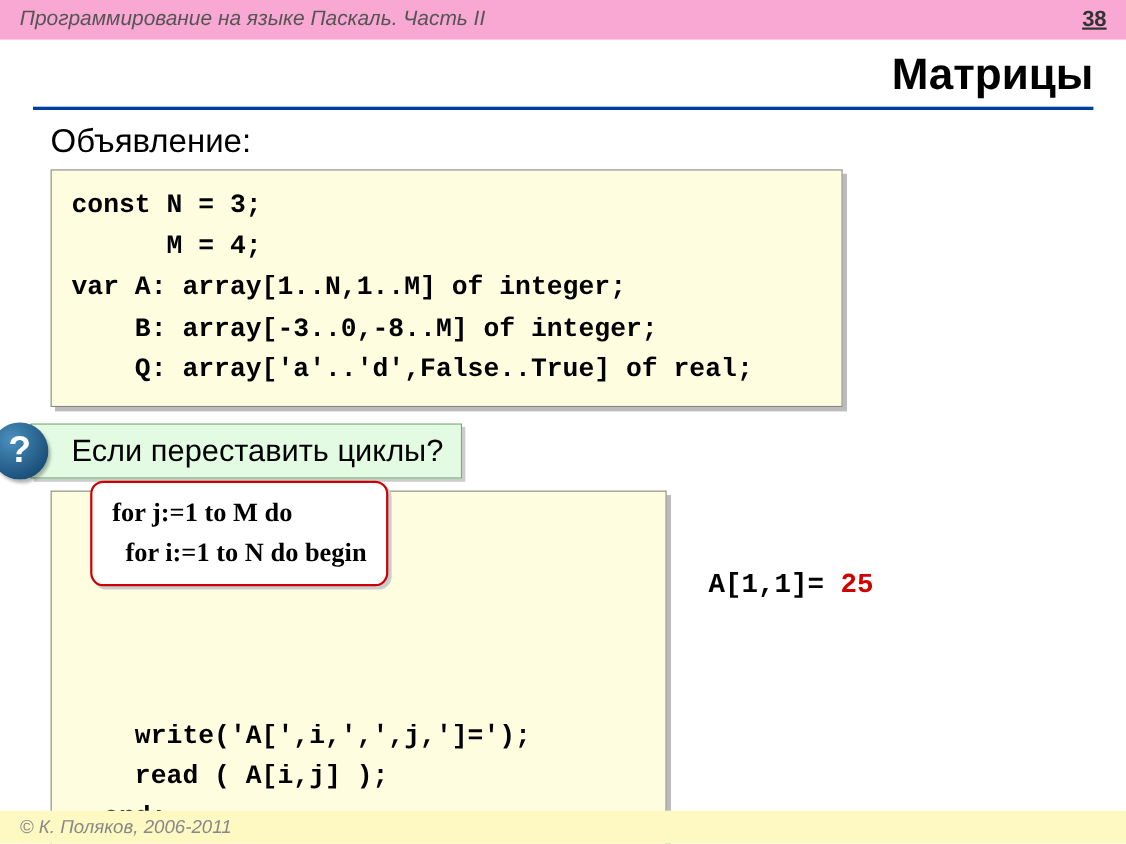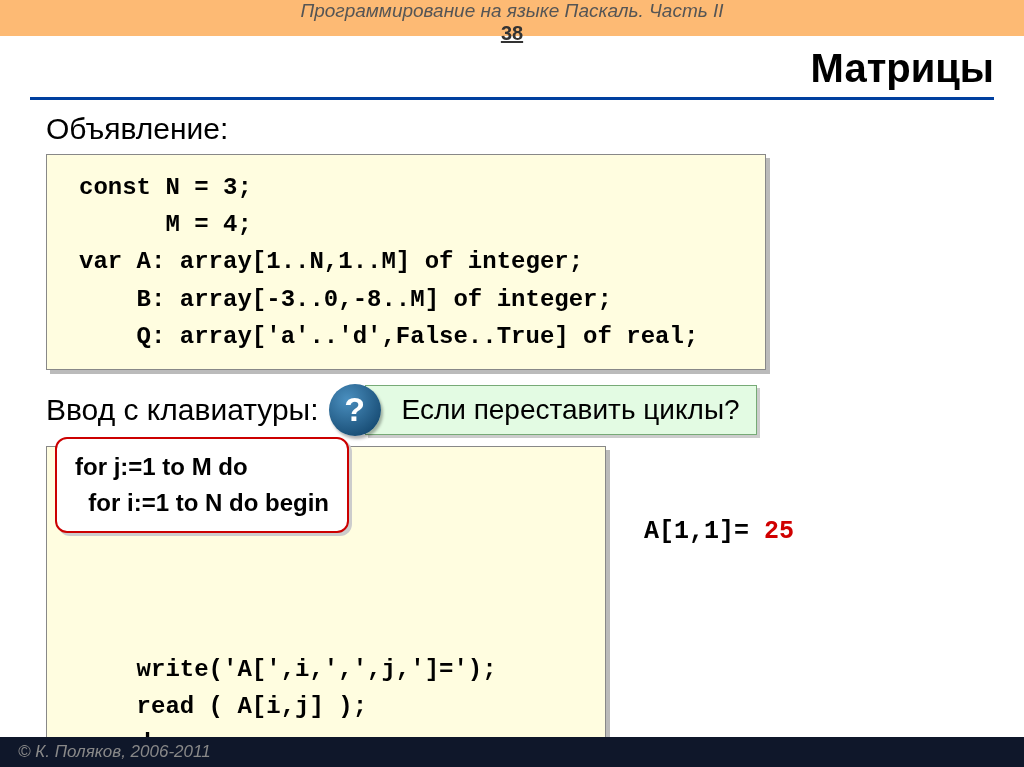--- a/index.html
+++ b/index.html
@@ -5,30 +5,29 @@
   * { margin: 0; padding: 0; box-sizing: border-box; }
   body {
     width: 1024px;
     height: 767px;
     background: #fff;
     font-family: Arial, sans-serif;
     position: relative;
     overflow: hidden;
   }
   .header {
-    background: #fdba74;
+    background: #f9a8d4;
     height: 36px;
     display: flex;
     align-items: center;
     justify-content: space-between;
     padding: 0 18px;
     font-style: italic;
     color: #555;
     font-size: 19px;
-    flex-direction: column;
   }
   .page-number {
     font-weight: bold;
     font-style: normal;
     font-size: 20px;
     color: #333;
     text-decoration: underline;
   }
   .title {
     font-size: 40px;
@@ -45,21 +44,21 @@
   .section-label {
     color: #000000;
     font-size: 30px;
     padding: 4px 0 8px 46px;
   }
   .code-box {
     margin: 0 0 0 46px;
     background: #fffde0;
     border: 1.5px solid #888;
     box-shadow: 4px 4px 0 #bbb;
-    padding: 14px 32px;
+    padding: 14px 18px;
     font-family: "Courier New", monospace;
     font-size: 24px;
     font-weight: bold;
     color: #000;
     line-height: 1.55;
     white-space: pre;
   }
   .code-box.first { width: 720px; }
   .row2 {
     display: flex;
@@ -99,26 +98,26 @@
   }
   .code-box.second {
     width: 560px;
     position: relative;
     padding-top: 18px;
     padding-bottom: 16px;
   }
   .inner-box {
     position: absolute;
     top: -10px;
-    left: 8px;
+    left: 35px;
     background: #fff;
     border: 2px solid #cc0000;
     border-radius: 12px;
     padding: 10px 18px 10px 18px;
-    font-family: Liberation Sans, sans-serif;
+    font-family: Liberation Serif, serif;
     font-size: 24px;
     font-weight: bold;
     white-space: pre;
     line-height: 1.5;
     box-shadow: 3px 3px 0 #ccc;
   }
   .code-spacer { height: 74px; }
   .output {
     margin-left: 38px;
     font-family: "Courier New", monospace;
@@ -140,21 +139,21 @@
     font-weight: bold;
     margin-right: 14px;
   }
   .red { color: #d00000; }
   .footer {
     position: absolute;
     bottom: 0;
     left: 0;
     right: 0;
     height: 30px;
-    background: #0f172a;
+    background: #fef9c3;
     display: flex;
     justify-content: space-between;
     align-items: center;
     padding: 0 18px;
     color: #888;
     font-style: italic;
     font-size: 17px;
   }
 </style>
 </head>
@@ -170,21 +169,20 @@
 
 <div class="section-label">Объявление:</div>
 
 <div class="code-box first">const N = 3;
       M = 4;
 var A: array[1..N,1..M] of integer;
     B: array[-3..0,-8..M] of integer;
     Q: array['a'..'d',False..True] of real;</div>
 
 <div class="row2">
-  <div class="section-label" style="padding-top:0;padding-bottom:0">Ввод с клавиатуры:</div>
   <div class="question-badge">?</div>
   <div class="question-box">Если переставить циклы?</div>
 </div>
 
 <div class="bottom-wrap">
   <div class="code-box second">
     <div class="inner-box">for j:=1 to M do
   for i:=1 to N do begin</div>
     <div class="code-spacer"></div><span>    write('A[',i,',',j,']=');
     read ( A[i,j] );

